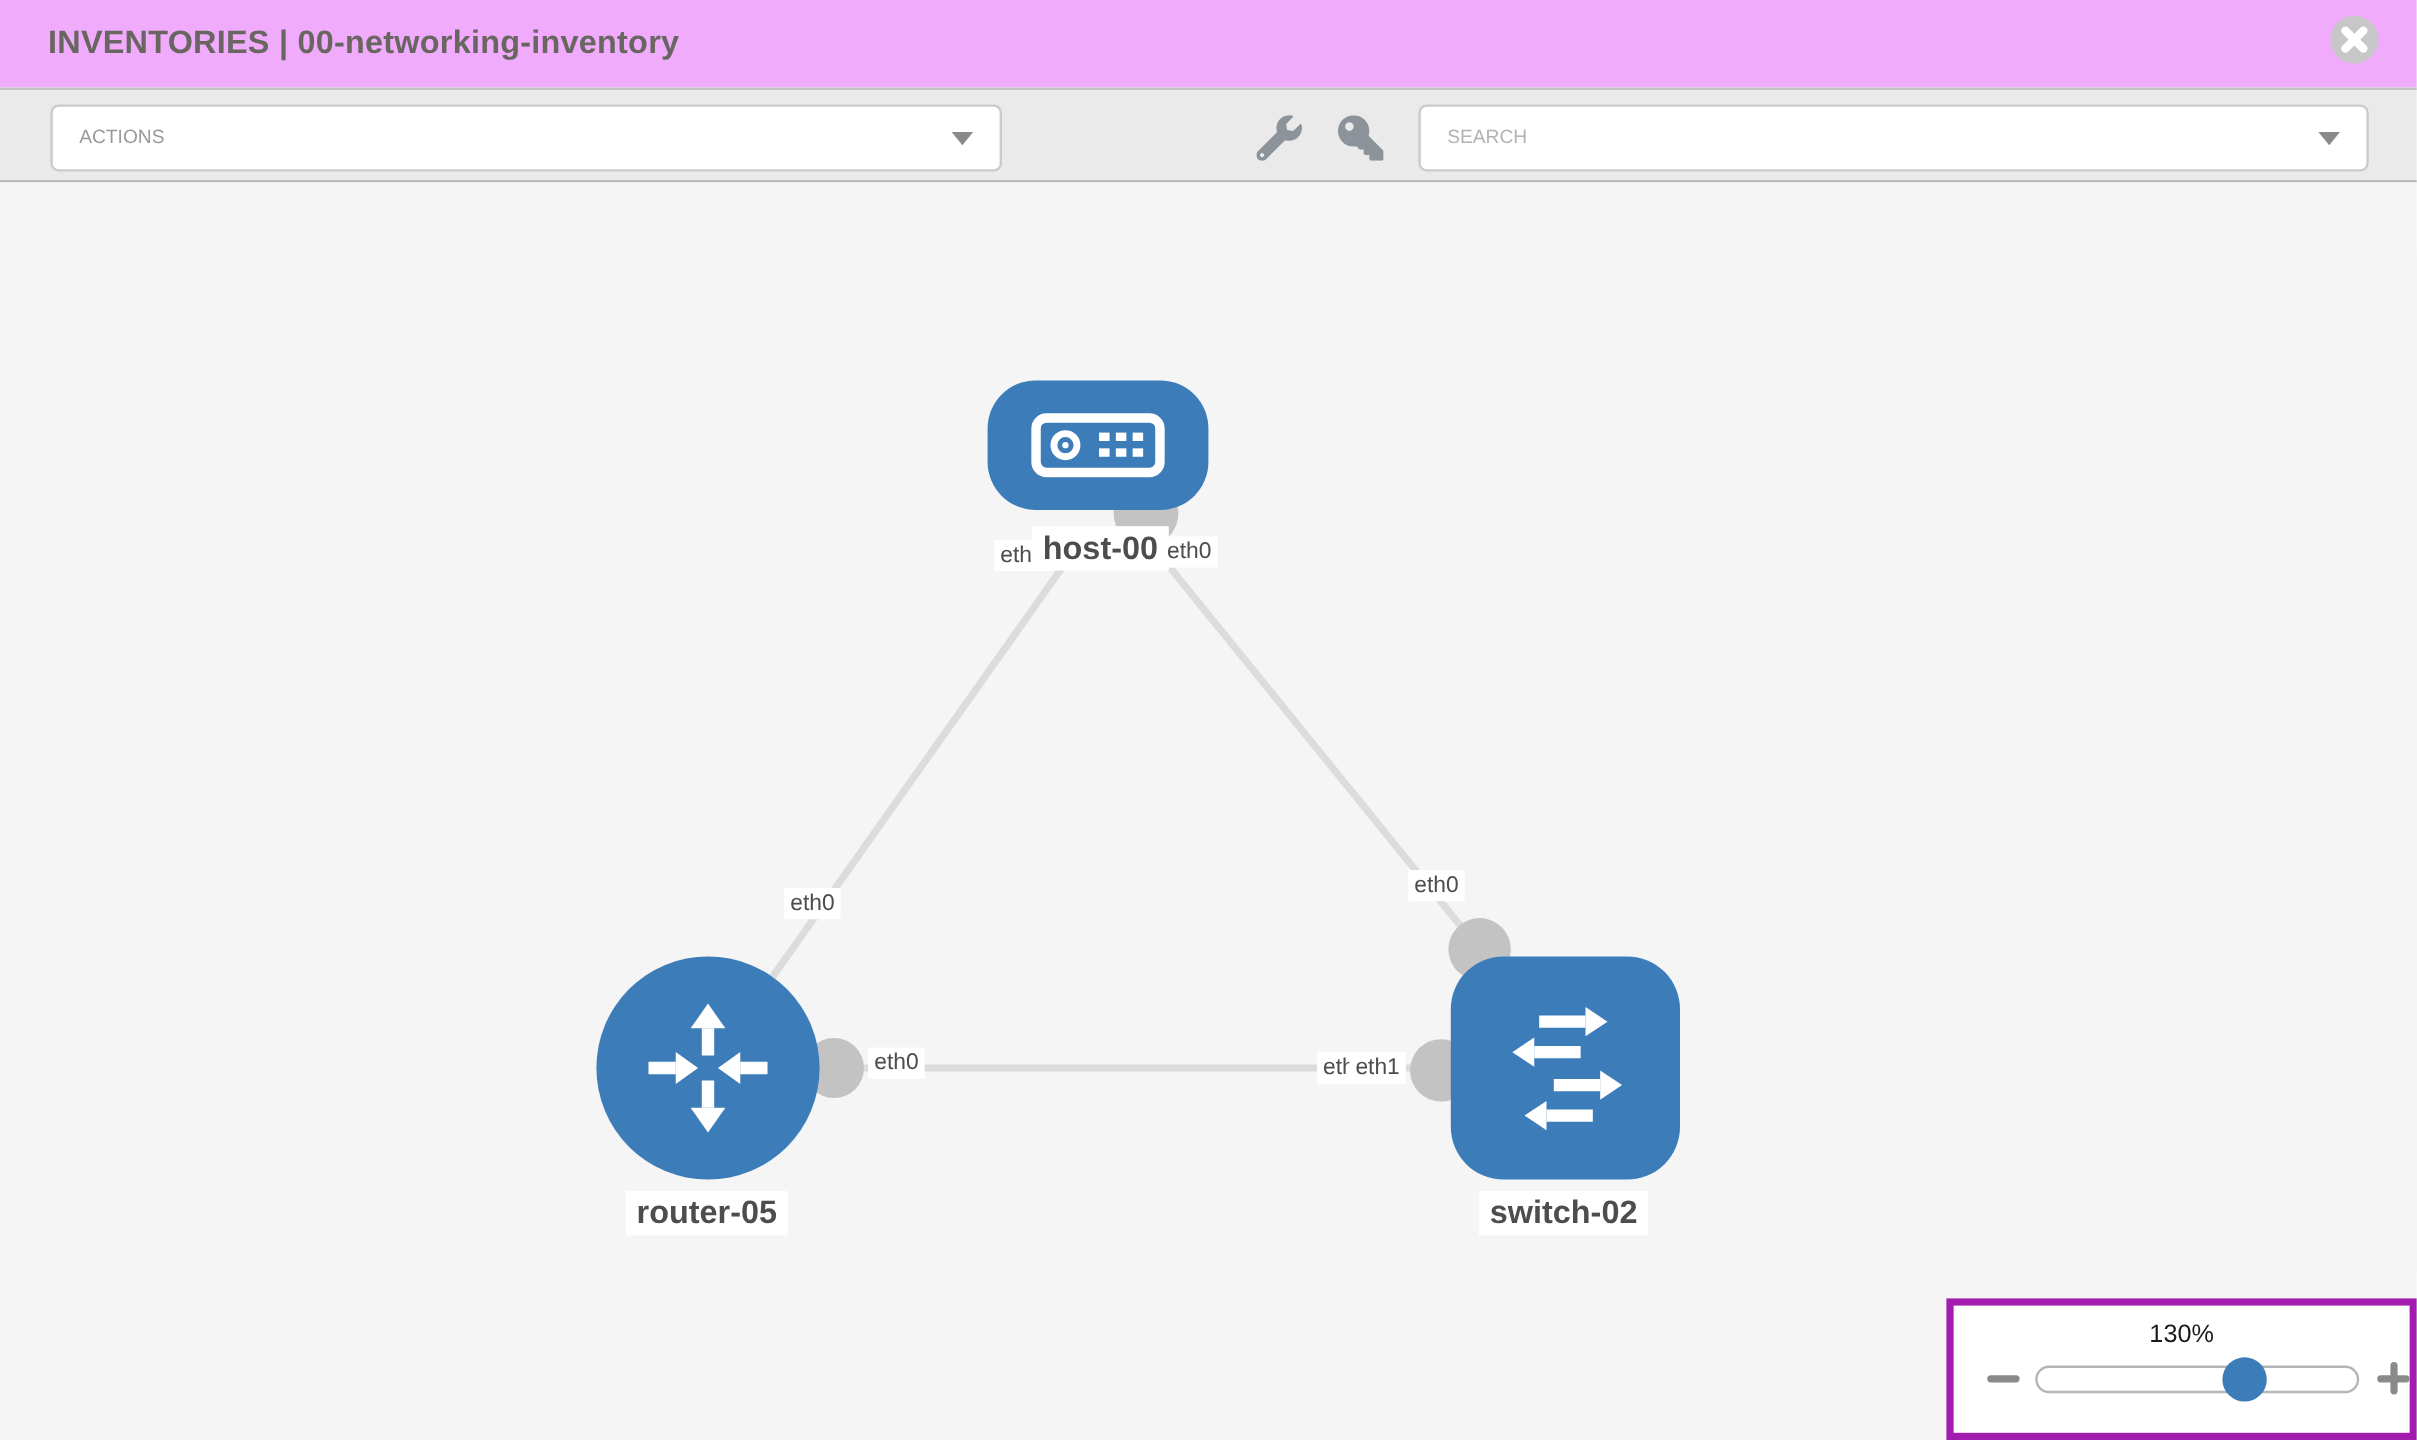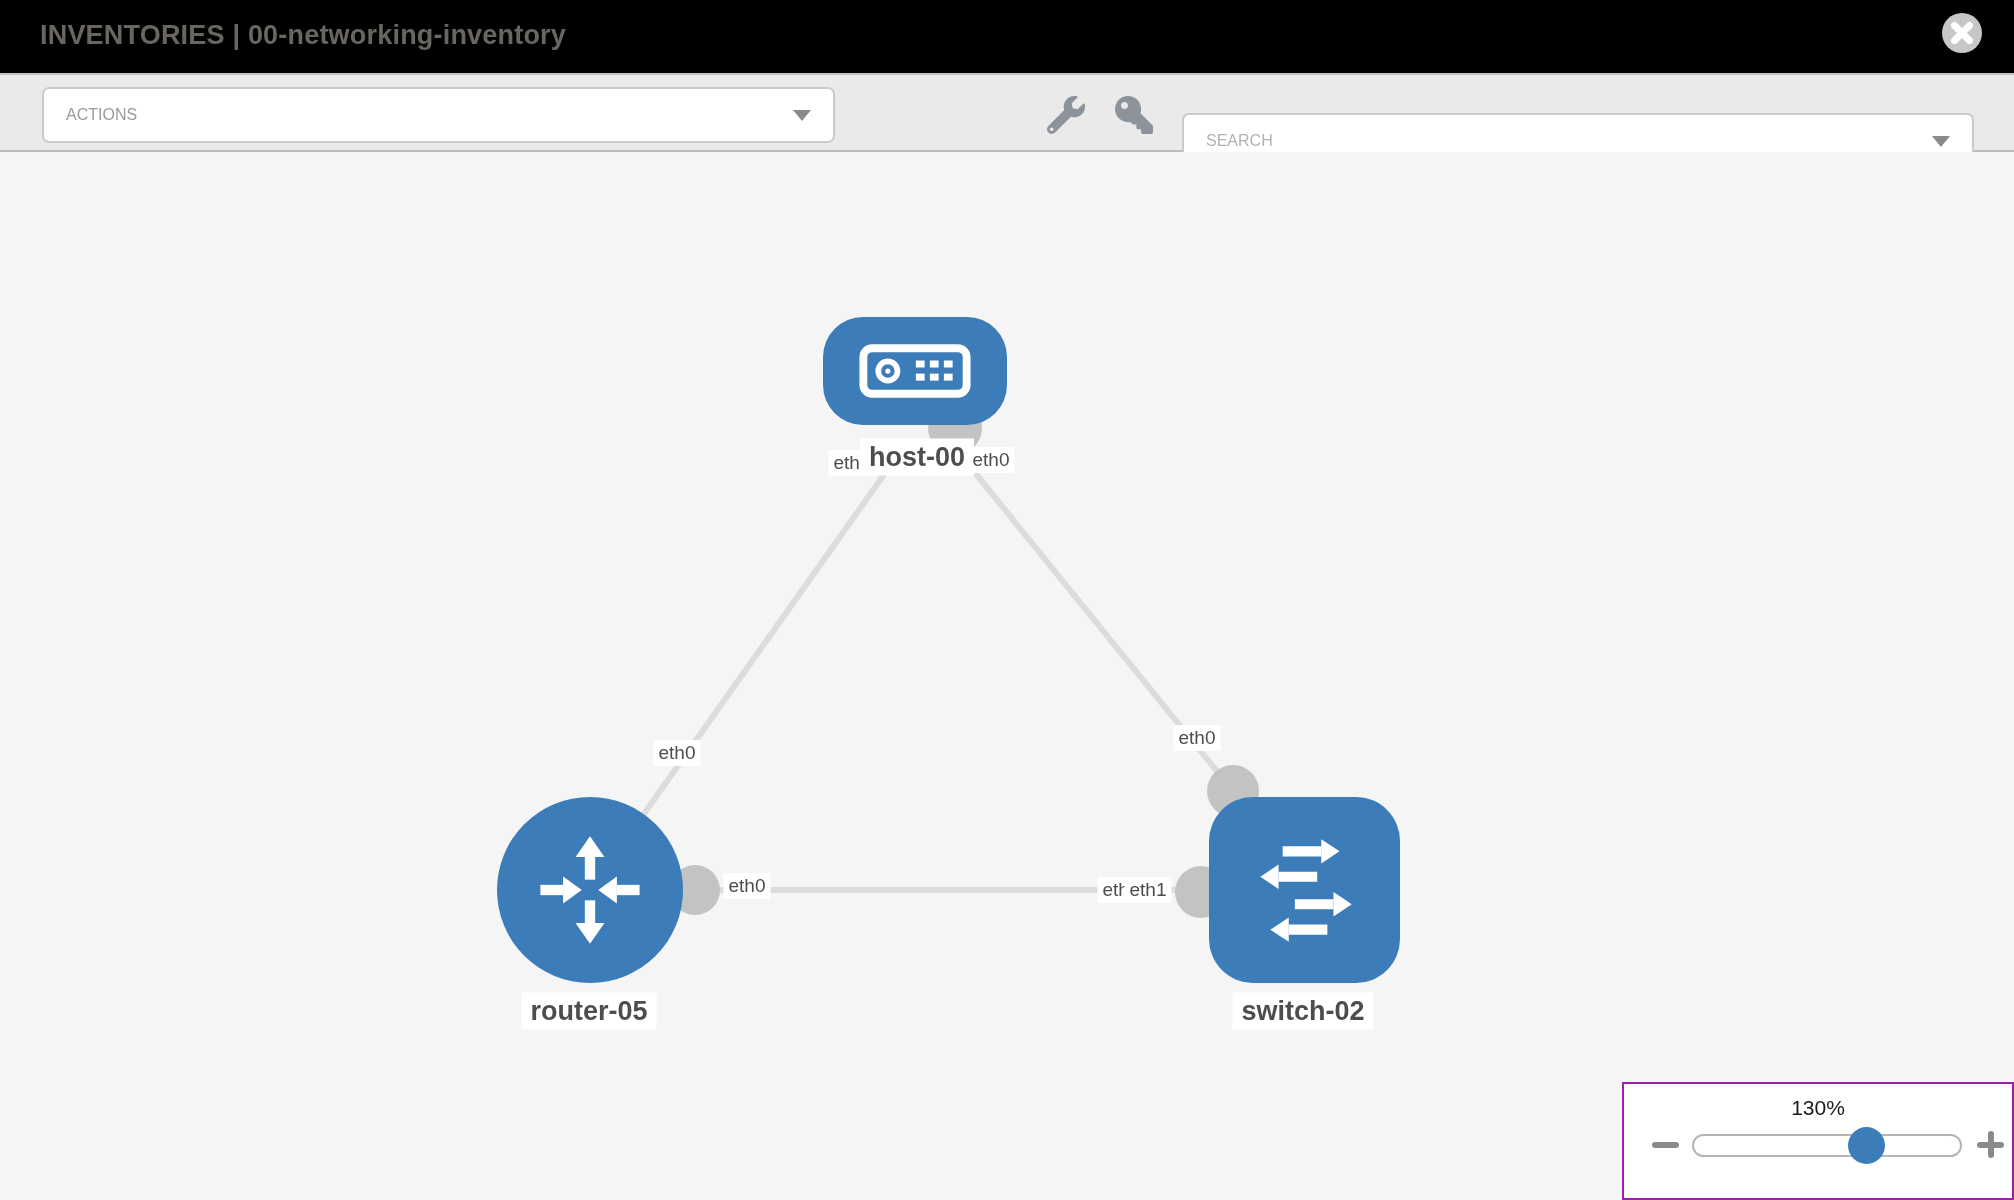--- a/index.html
+++ b/index.html
@@ -1,37 +1,37 @@
 <!DOCTYPE html>
 <html><head>
 <meta charset="utf-8">
 <style>
   * { margin:0; padding:0; box-sizing:border-box; }
   html,body { width:2014px; height:1200px; overflow:hidden; background:#fff;
               font-family:"Liberation Sans", sans-serif; }
   #app { position:relative; width:2014px; height:1200px; background:#fff; }
 
   
-  .header { position:absolute; left:0; top:0; width:2014px; height:73px; background:#000000; }
+  .header { position:absolute; left:0; top:0; width:2014px; height:73px; background:#f0abfc; }
   .title { position:absolute; left:40px; top:20px; font-size:27px; font-weight:700;
            color:#696661; letter-spacing:.2px; }
   .close-btn { position:absolute; left:1941px; top:12px; width:42px; height:42px;
                cursor:pointer; }
 
   
   .toolbar { position:absolute; left:0; top:73px; width:2014px; height:79px;
              background:#eaeaea; border-top:2px solid #c2c2c2; border-bottom:2px solid #bcbcbc; }
   .select-box { position:absolute; top:12px; height:56px; background:#fff;
                 border:2px solid #cbcbcb; border-radius:7px; display:flex;
                 align-items:center; padding:0 22px; cursor:pointer; }
   .select-box .sel-label { font-size:16px; color:#9a9a9a; flex:1 1 auto; }
   .chevron { width:0; height:0; border-left:9px solid transparent;
              border-right:9px solid transparent; border-top:11px solid #8a8a8a; }
   .actions-box { left:42px; width:793px; }
-  .search-box { left:1182px; width:792px;margin-top:26px; }
+  .search-box { left:1182px; width:792px; }
   .search-box .sel-label { color:#b3b3b3; }
   .tool-icon { position:absolute; top:21px; width:38px; height:38px; cursor:pointer; }
   .tool-icon svg { width:100%; height:100%; fill:#8d939a; }
   .wrench-btn { left:1047px; }
   .key-btn { left:1115px; }
 
   
   .canvas { position:absolute; left:0; top:152px; width:2014px; height:1048px;
             background:#f5f5f5; overflow:hidden; }
   .edges { position:absolute; left:0; top:0; }
@@ -39,21 +39,21 @@
   .node { position:absolute; background:#3b7cb9; display:flex; align-items:center;
           justify-content:center; cursor:pointer; }
   .node svg { display:block; }
   .net-label { position:absolute; transform:translate(-50%,-50%); background:#fff;
                color:#4d4d4d; white-space:nowrap; }
   .eth-label  { font-size:19px; padding:2px 5px; }
   .node-label { font-size:27px; padding:3px 9px;font-weight:bold; }
 
   
   .zoom-panel { position:absolute; left:1622px; top:1082px; width:392px; height:118px;
-                background:#fff; border:2px solid #a21caf; }
+                background:#fff; border:6px solid #a21caf; }
   .zoom-level { position:absolute; left:0; top:12px; width:100%; text-align:center;
                 font-size:21px; color:#1a1a1a; }
   .minus-icon { position:absolute; left:28px; top:58px; width:27px; height:6px;
                 background:#8a8a8a; border-radius:3px; cursor:pointer; }
   .plus-icon { position:absolute; left:353px; top:47px; width:27px; height:27px; cursor:pointer; }
   .plus-icon::before { content:""; position:absolute; left:0; top:11px; width:27px; height:6px;
                 background:#8a8a8a; border-radius:3px; }
   .plus-icon::after { content:""; position:absolute; left:11px; top:0; width:6px; height:27px;
                 background:#8a8a8a; border-radius:3px; }
   .slider-track { position:absolute; left:68px; top:50px; width:270px; height:23px;

